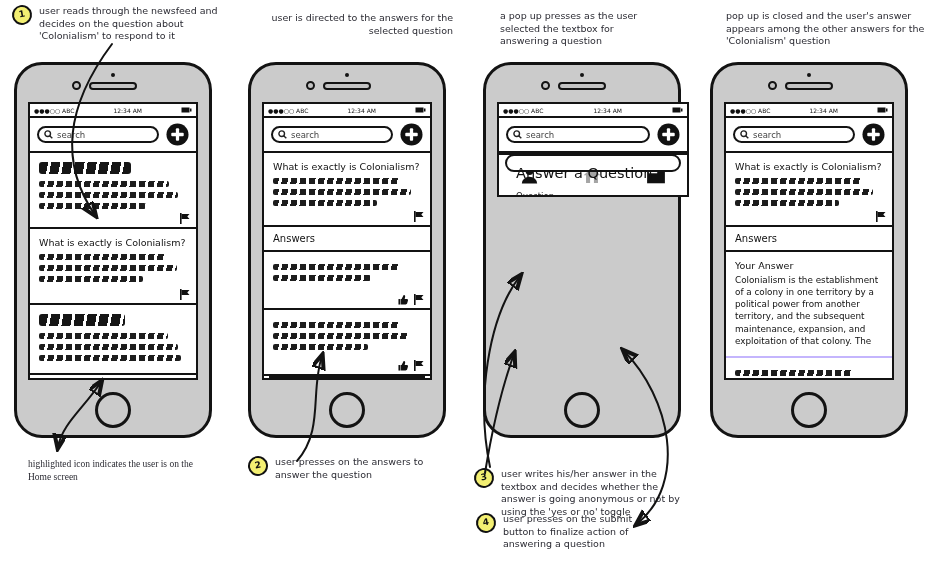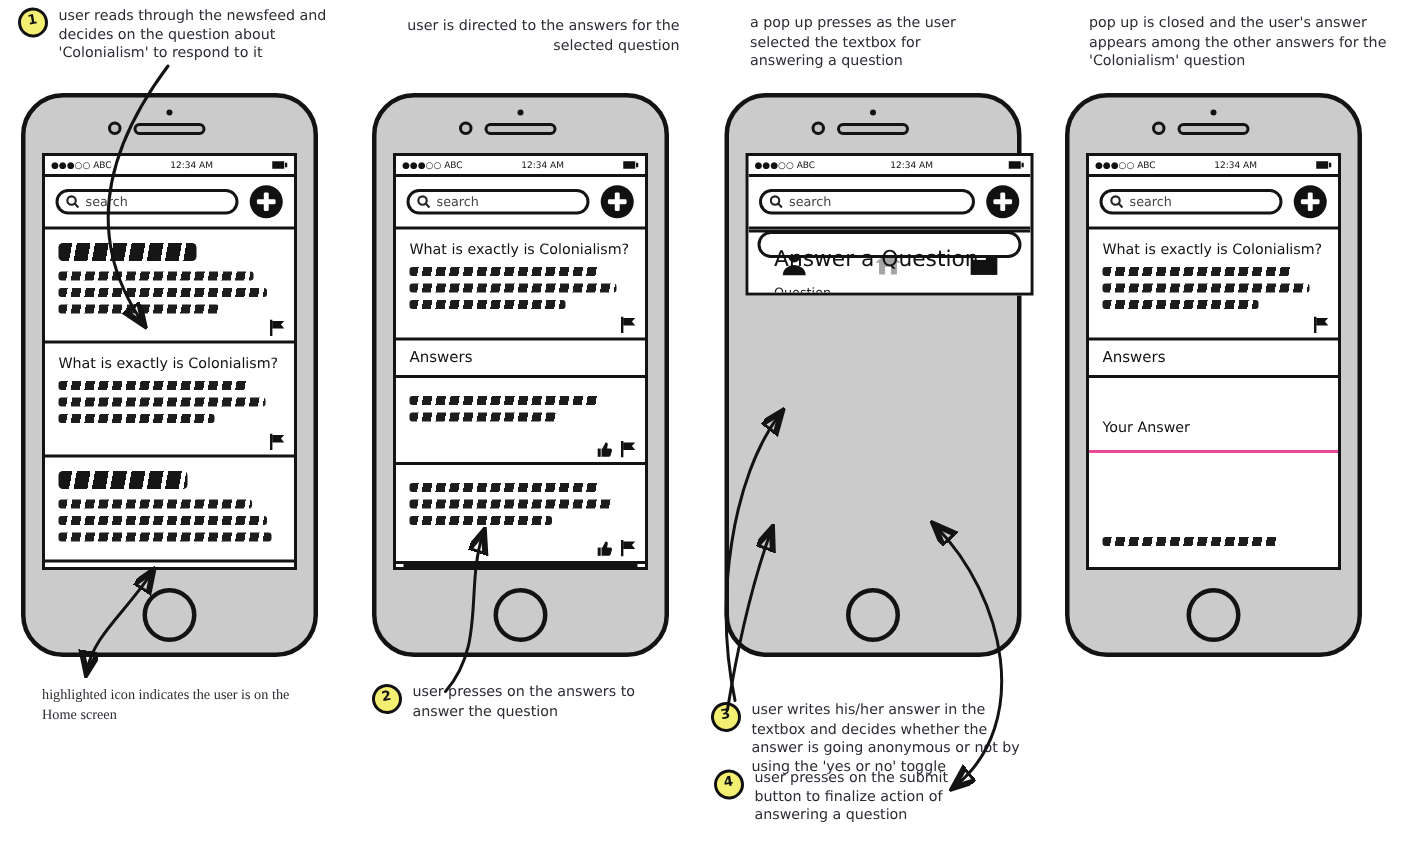--- a/index.html
+++ b/index.html
@@ -320,22 +320,23 @@
         <div class="scrib" style="width:93%;"></div>
         <div class="scrib" style="width:70%;"></div>
         <div class="cornericons">
             <svg width="11" height="11">
               <rect x="1" y="0" width="1.6" height="11" fill="#111"></rect>
               <path d="M2.5 1h8l-2.2 2.4L10.5 6h-8z" fill="#111"></path>
             </svg>
           </div>
       </div>
       <div class="hdr">Answers</div>
-      <div class="card" style="border-bottom:2px solid #ec4899;margin-top:20px;">
+      <div class="card" style="border-bottom:2px solid #c4b5fd;">
         <div class="qtitle" style="margin-bottom:0;">Your Answer</div>
+        <div class="longtxt">Colonialism is the establishment of a colony in one territory by a political power from another territory, and the subsequent maintenance, expansion, and exploitation of that colony. The</div>
       </div>
       <div class="card push" style="border-bottom:none;min-height:16px;">
         <div class="scrib" style="width:80%;"></div>
       </div>
 
     </div>
     <div class="homebtn"></div>
   </div>
 
   <svg class="arrows" width="940" height="569">

